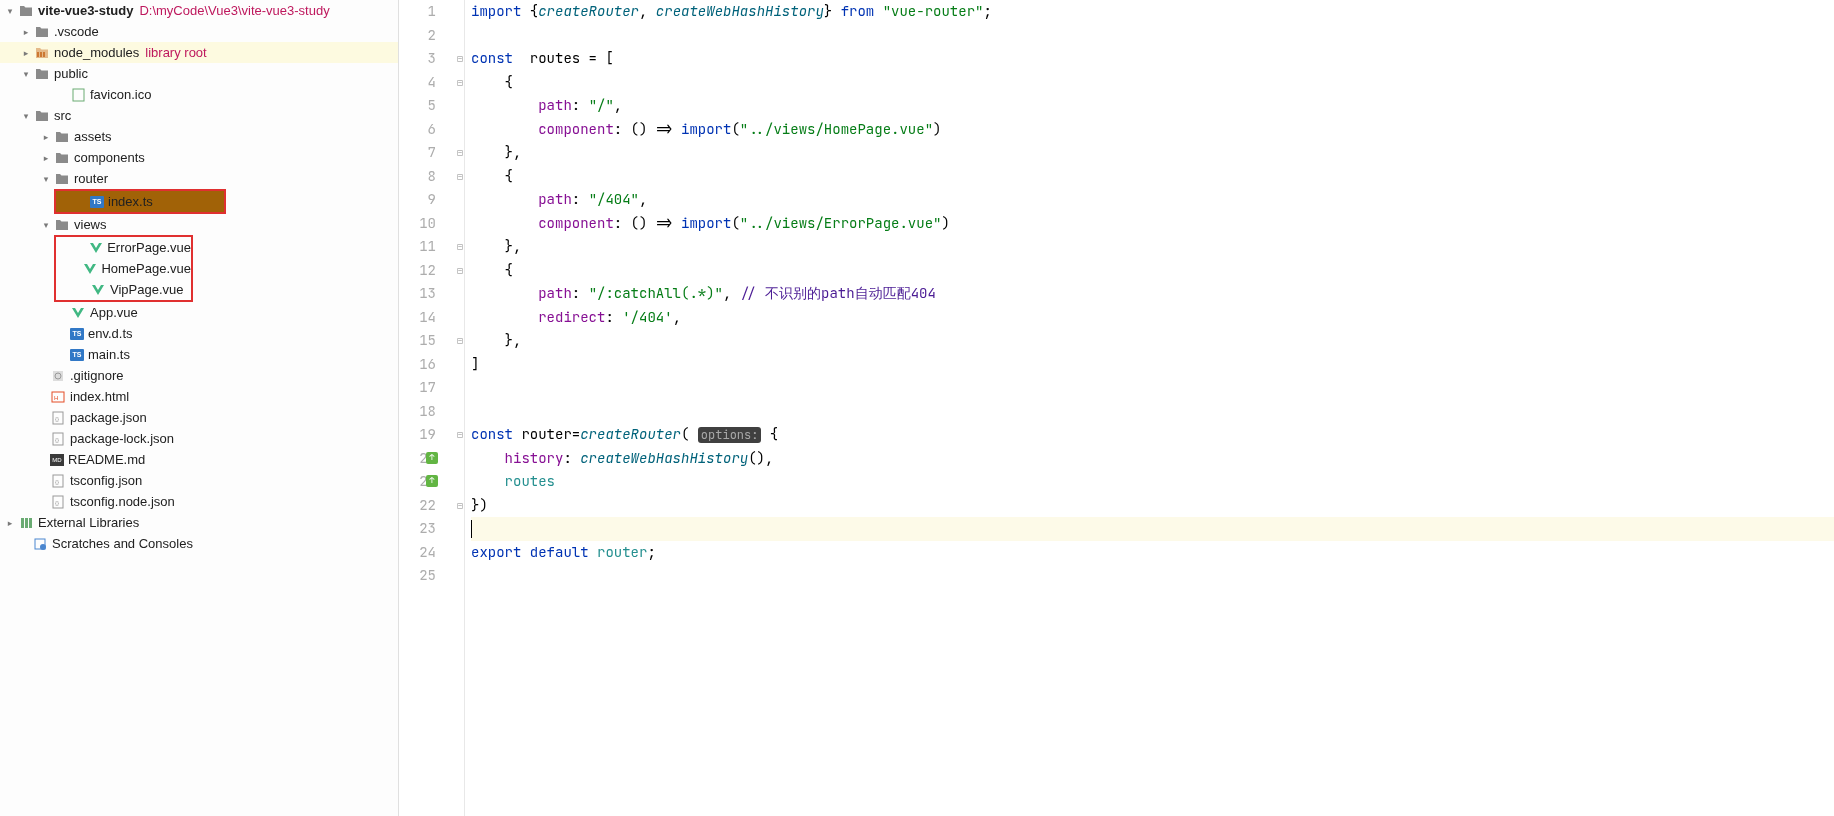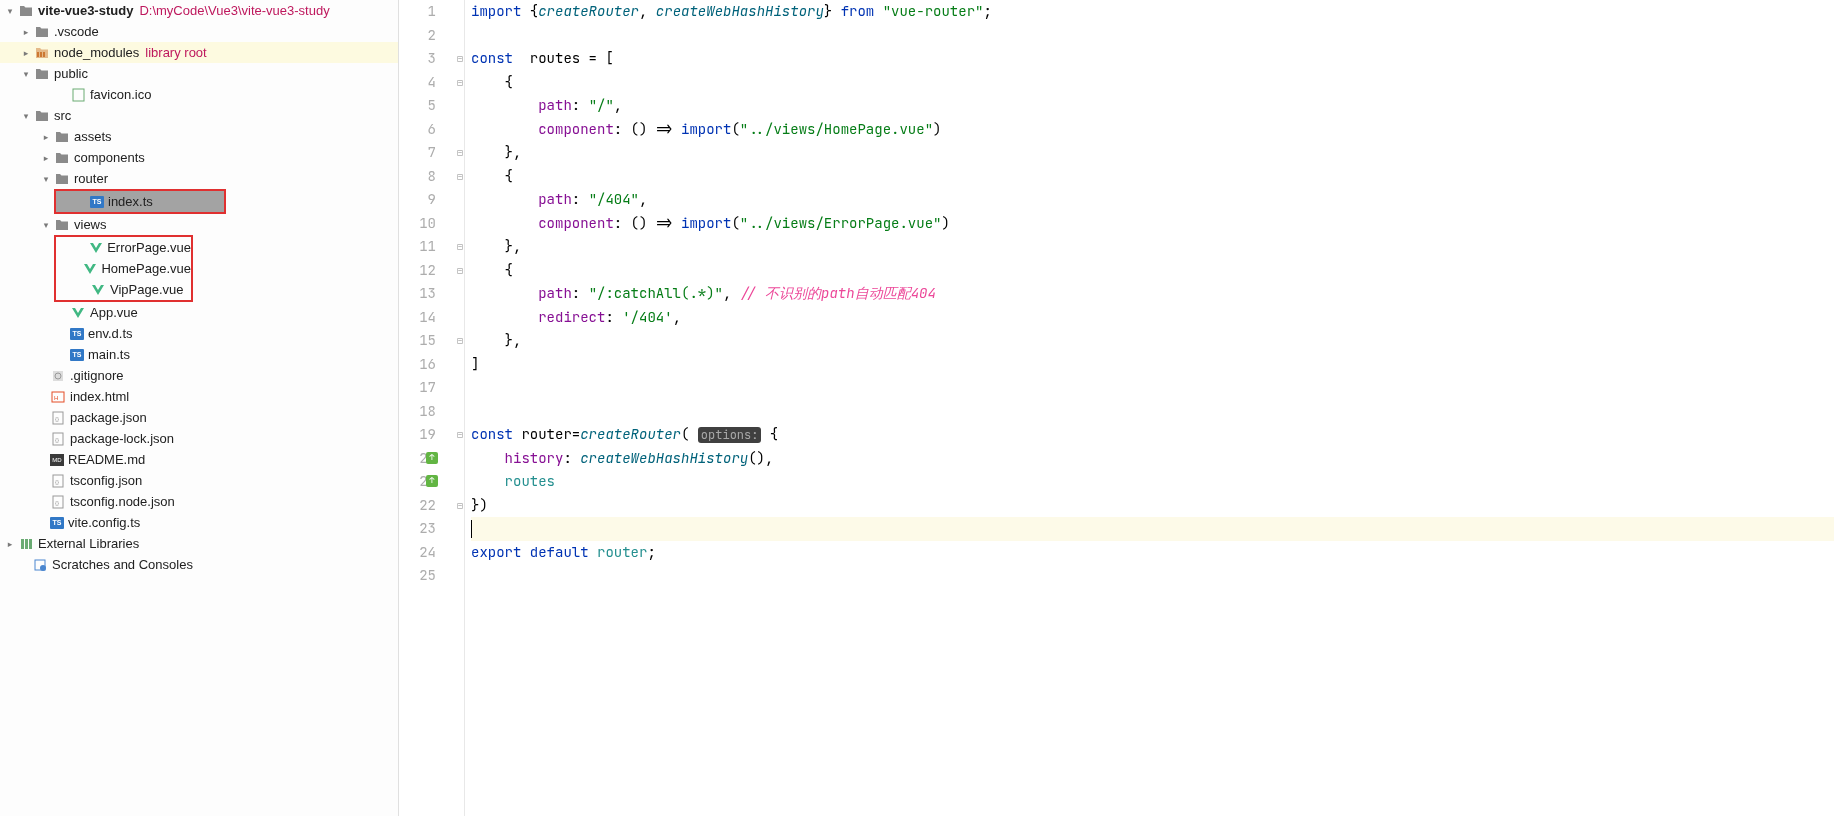--- a/index.html
+++ b/index.html
@@ -24,21 +24,21 @@
       overflow-y: auto;
     }
     .tree-item {
       display: flex;
       align-items: center;
       height: 21px;
       cursor: pointer;
       white-space: nowrap;
     }
     .tree-item.selected {
-      background: #a3a3a3;
+      background: #a16207;
     }
     .tree-item.highlighted {
       background: #fdfae0;
     }
     .chevron {
       width: 12px;
       height: 12px;
       display: inline-flex;
       align-items: center;
       justify-content: center;
@@ -157,21 +157,21 @@
     }
     .code-line.current {
       background: #fdfae8;
     }
     .k-keyword { color: #0033b3; }
     .k-import-item { color: #00627a; font-style: italic; }
     .k-string { color: #067d17; }
     .k-prop { color: #871094; }
     .k-func { color: #00627a; font-style: italic; }
     .k-var { color: #000000; }
-    .k-comment { color: #ec4899; font-style: italic; }
+    .k-comment { color: #4c1d95; }
     .k-hint { color: #a8a8a8; background: #404040; padding: 0 3px; border-radius: 3px; font-size: 12px; font-style: normal; }
     .k-punct { color: #000000; }
     .k-ident { color: #248f8f; }
     .fold-marker {
       position: absolute;
       left: 0;
       width: 10px;
       height: 23.5px;
       display: flex;
       align-items: center;
@@ -421,25 +421,20 @@
     <span class="chevron blank">▸</span>
     <span class="icon json-icon">
         <svg width="14" height="14" viewBox="0 0 14 14">
           <rect x="2" y="1" width="10" height="12" fill="none" stroke="#999" stroke-width="1"></rect>
           <text x="4" y="10" font-size="6" fill="#999">{}</text>
         </svg>
       </span>
     <span class="tree-label">tsconfig.node.json</span>
   </div>
 
-  <div class="tree-item" style="padding-left:36px">
-    <span class="chevron blank">▸</span>
-    <span class="icon ts-icon">TS</span>
-    <span class="tree-label">vite.config.ts</span>
-  </div>
 
   <div class="tree-item" style="padding-left:4px">
     <span class="chevron">▸</span>
     <span class="icon lib-icon">
         <svg width="14" height="14" viewBox="0 0 14 14">
           <rect x="2" y="2" width="3" height="10" fill="#6aab73"></rect>
           <rect x="6" y="2" width="3" height="10" fill="#6aab73"></rect>
           <rect x="10" y="2" width="3" height="10" fill="#6aab73"></rect>
         </svg>
       </span>

